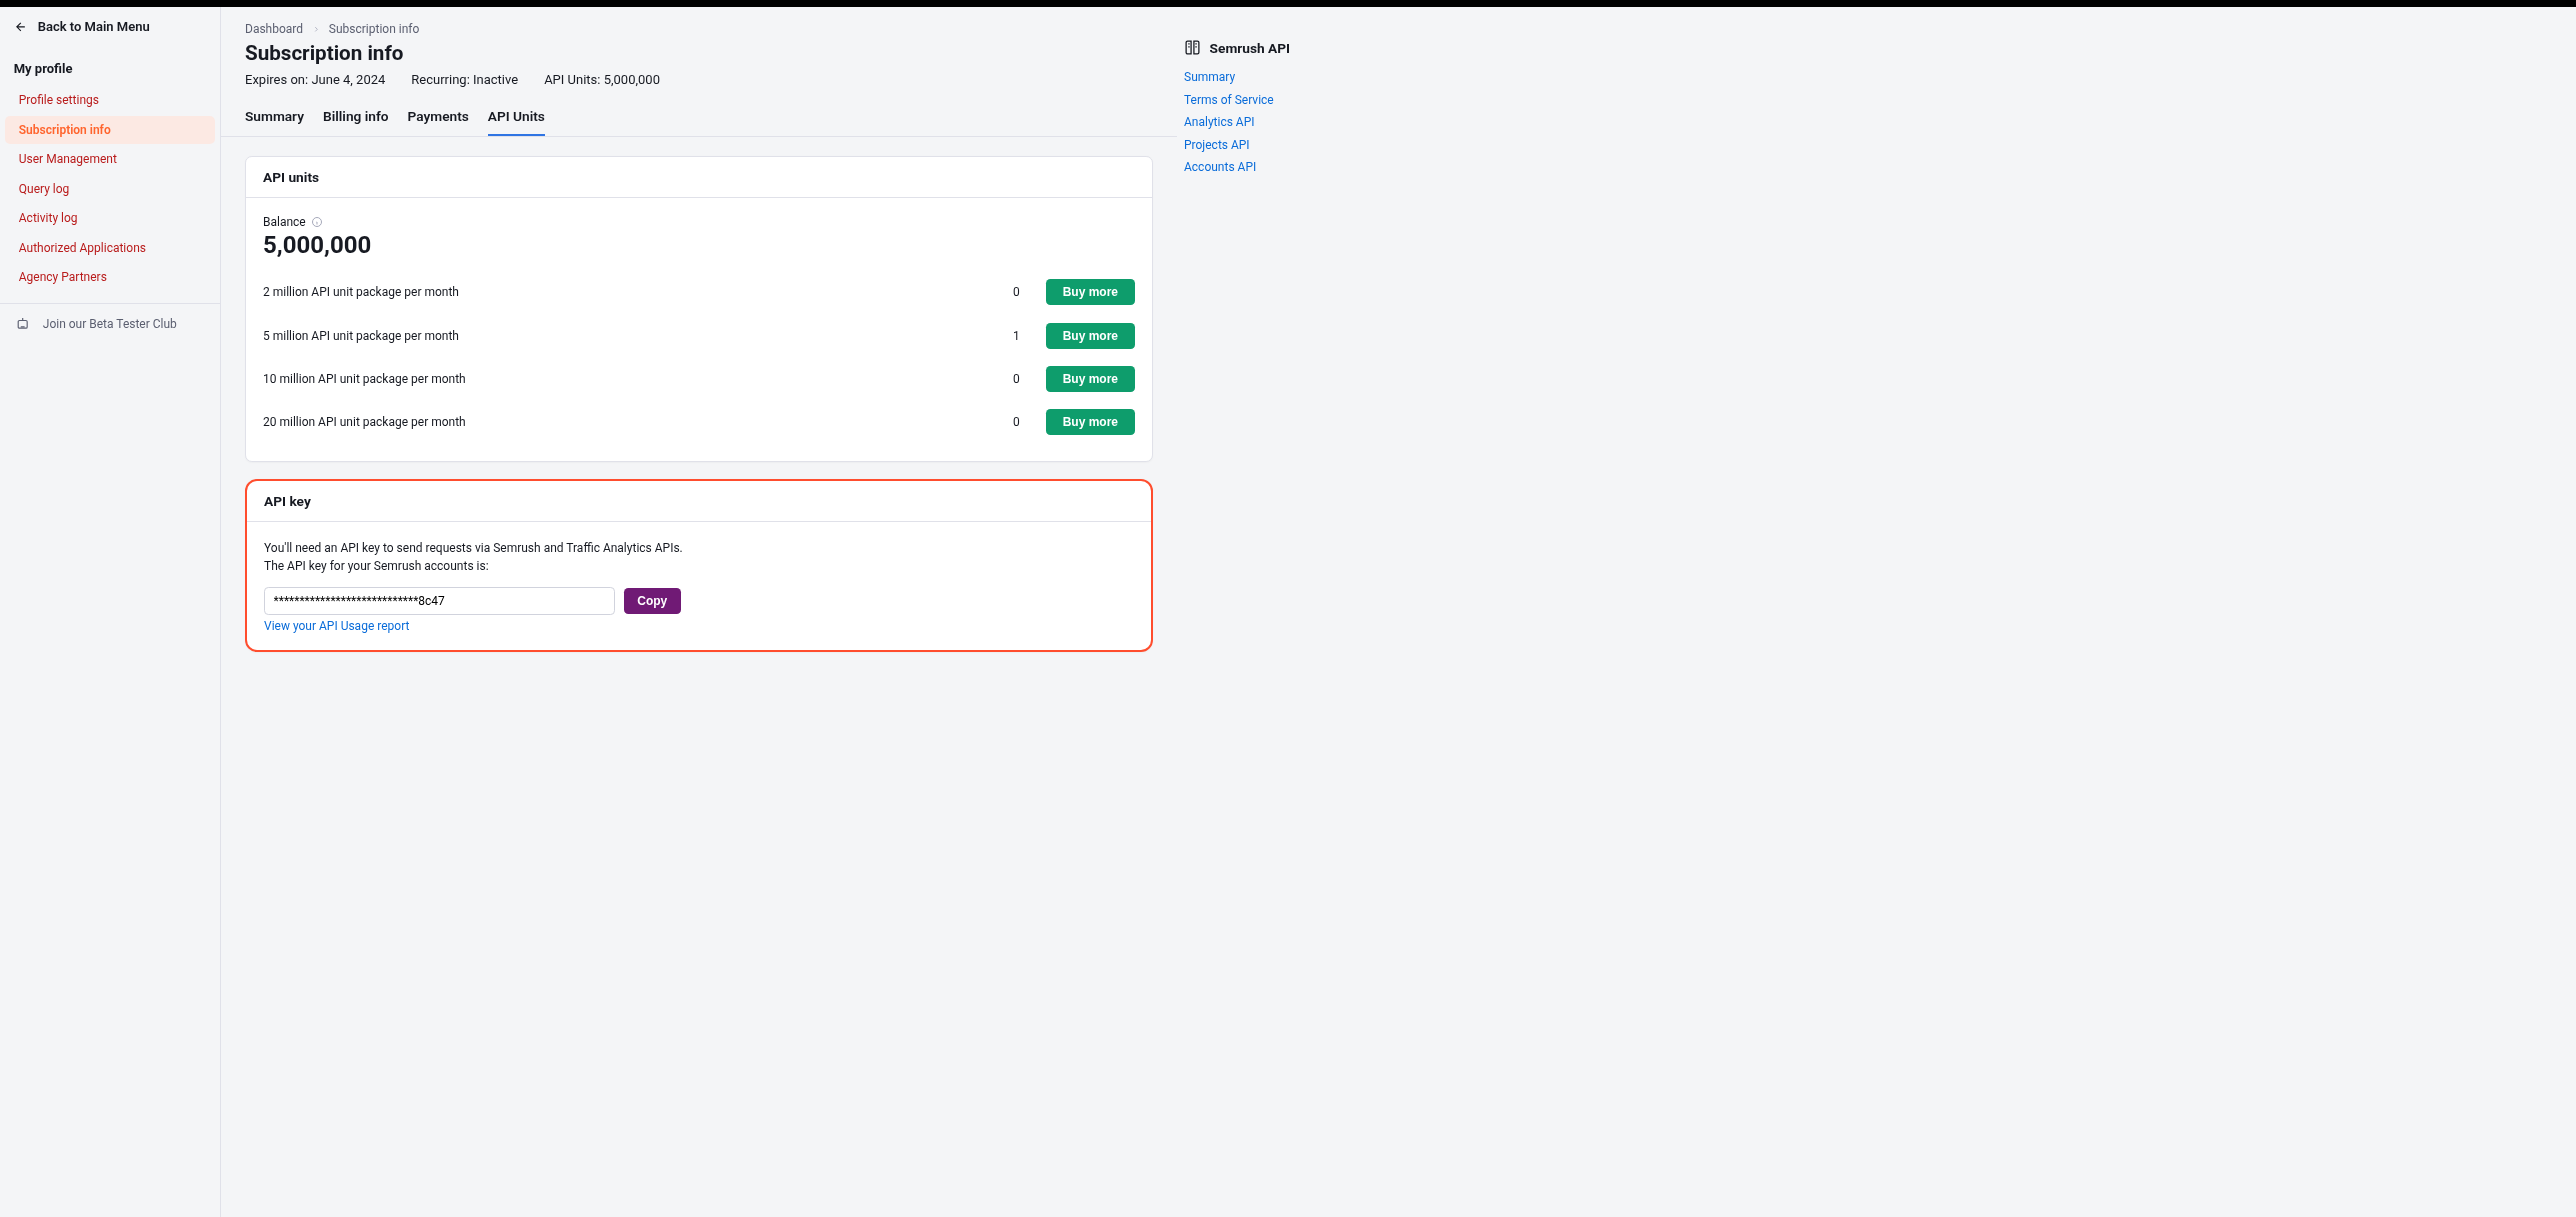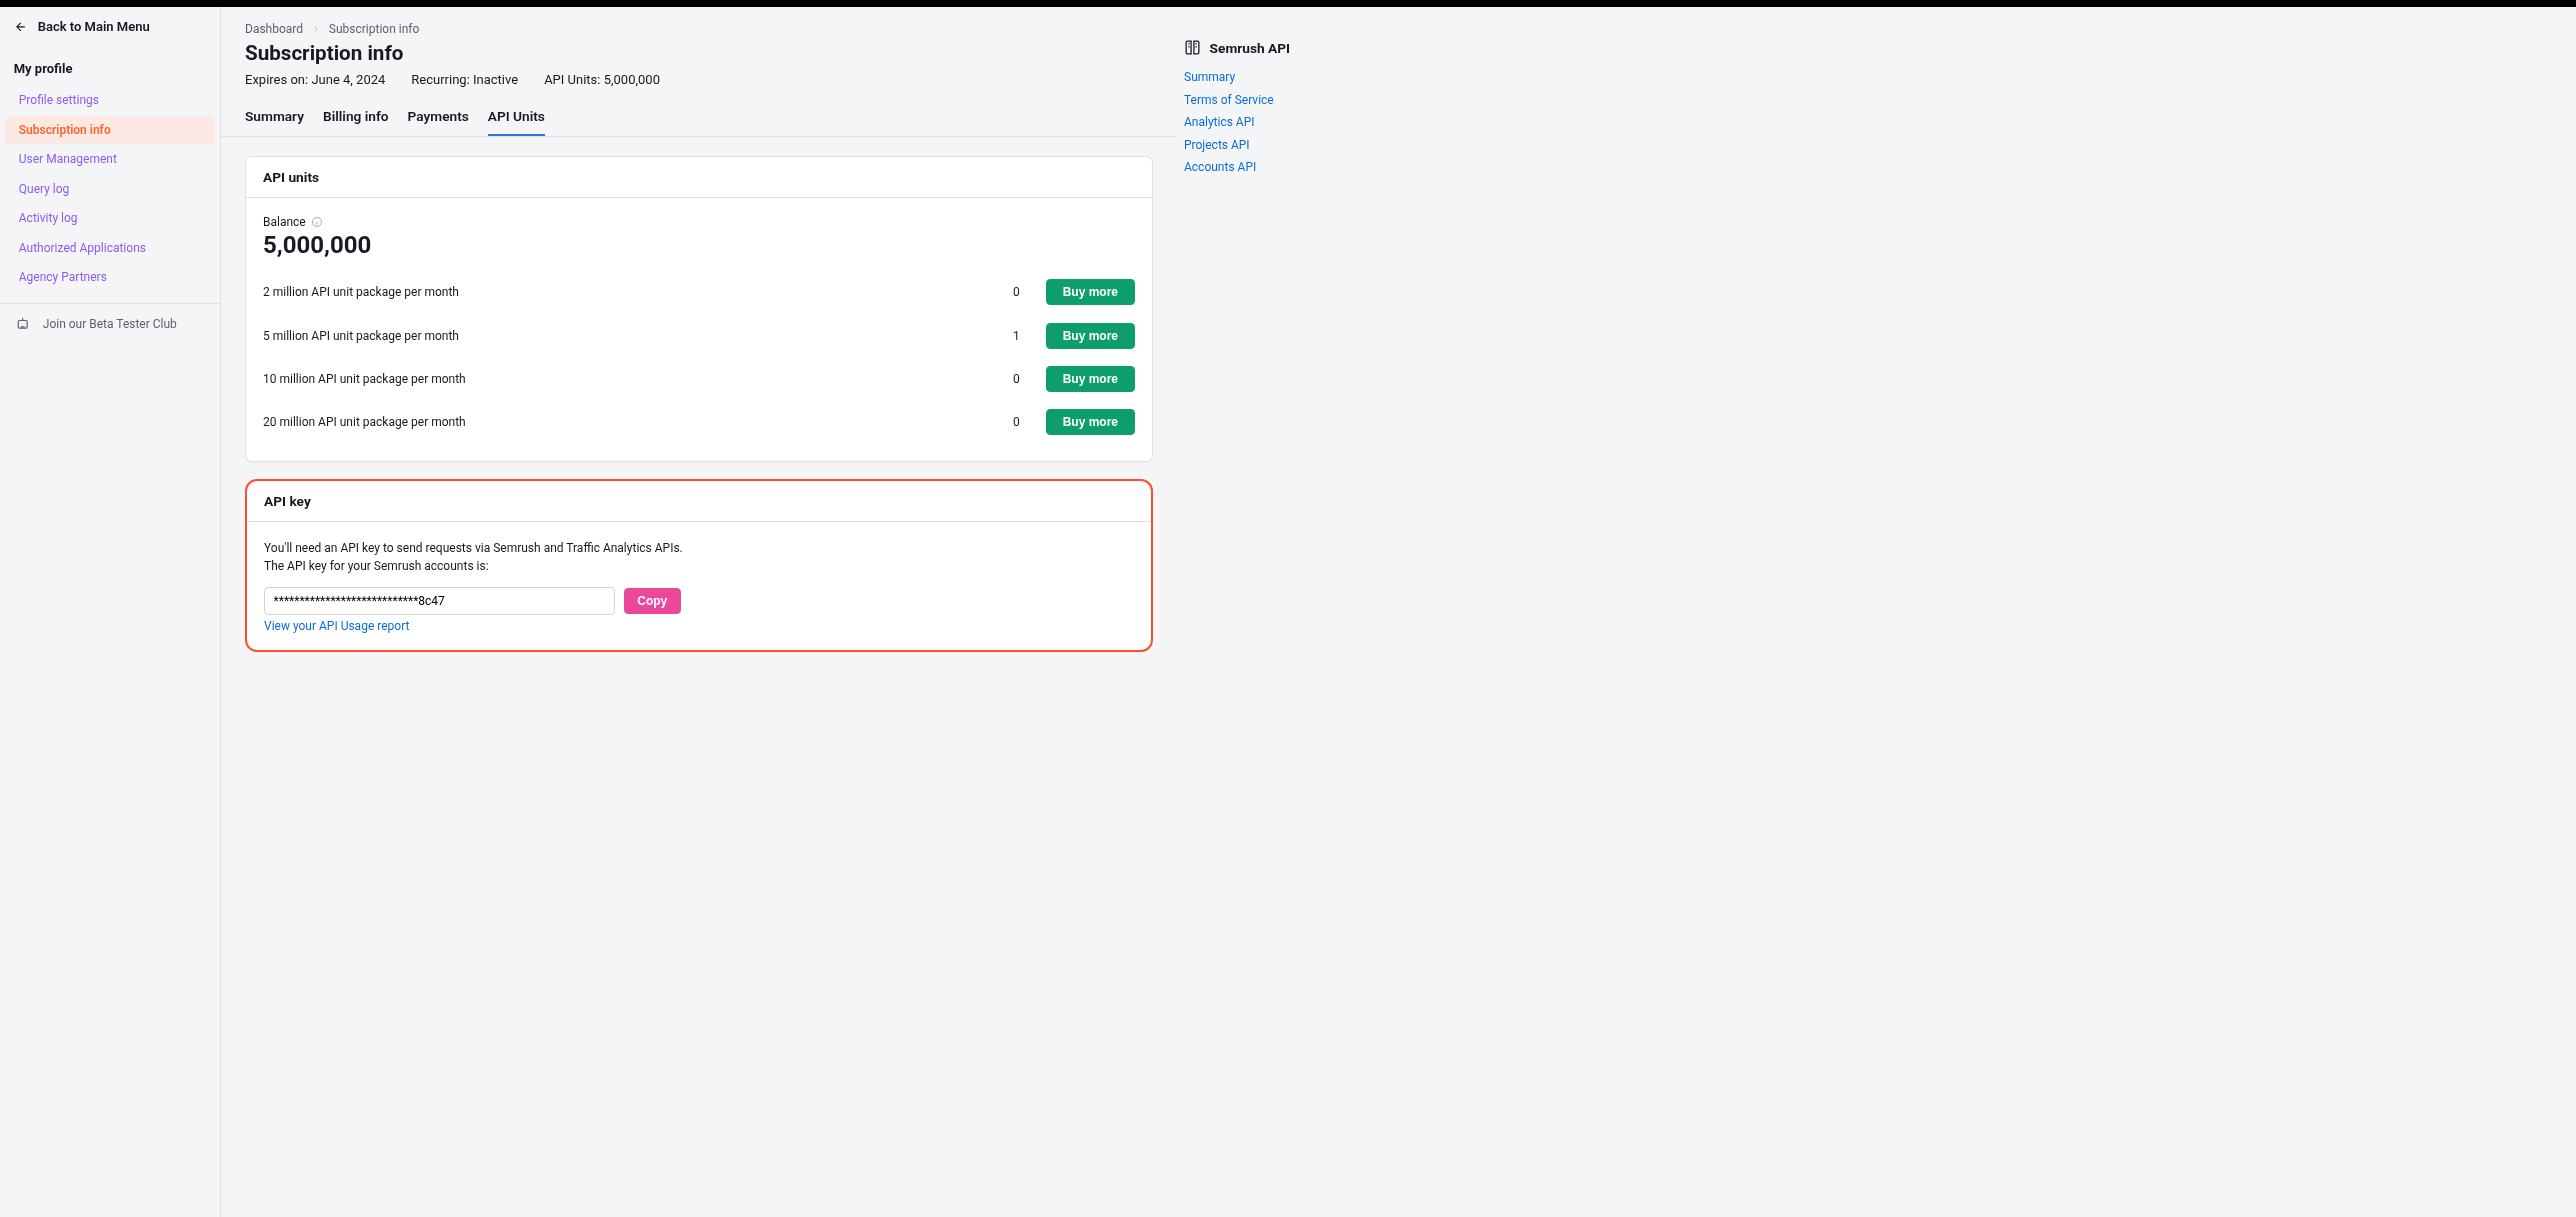--- a/index.html
+++ b/index.html
@@ -30,21 +30,21 @@
     .back-arrow { width: 13.7px; height: 13.7px; }
     .section-title {
       padding: 15.4px 13.7px 8.6px;
       font-size: 13px;
       font-weight: 700;
     }
     .nav-list { list-style: none; }
     .nav-item {
       padding: 6.9px 13.7px;
       font-size: 12px;
-      color: #8b5cf6;
+      color: #b91c1c;
       cursor: pointer;
       border-radius: 5.1px;
       margin: 1.7px 5.1px;
     }
     .nav-item.active {
       background: #fce9e3;
       color: #ff642d;
       font-weight: 600;
     }
     .beta-link {
@@ -156,21 +156,21 @@
     .key-input {
       width: 351px;
       padding: 6px 8.6px;
       border: 0.9px solid #d1d3dd;
       border-radius: 4.3px;
       font-size: 12px;
       background: #fff;
       font-family: inherit;
     }
     .copy-btn {
-      background: #ec4899;
+      background: #701a75;
       color: #fff;
       border: none;
       padding: 6px 13.7px;
       border-radius: 4.3px;
       font-size: 12px;
       font-weight: 600;
       cursor: pointer;
     }
     .link { color: #0a6cd9; text-decoration: none; font-size: 12px; cursor: pointer; }
     .right-panel { width: 163px; padding-top: 17px; }

